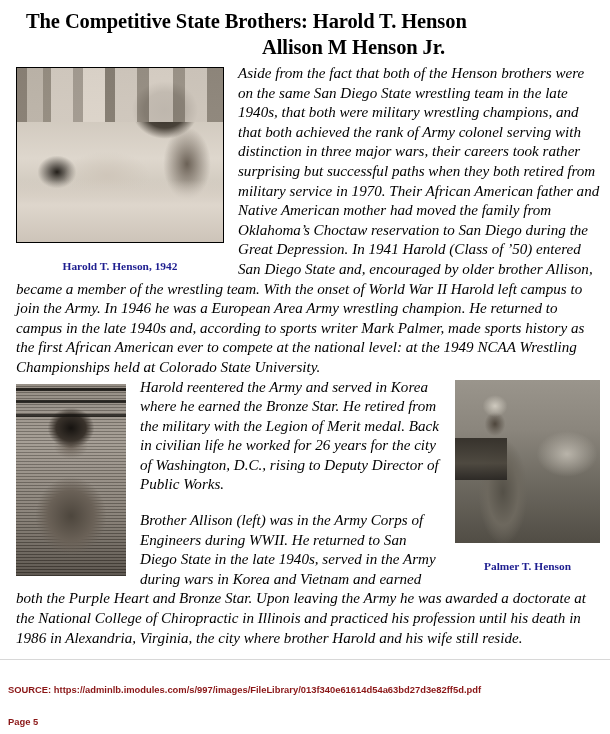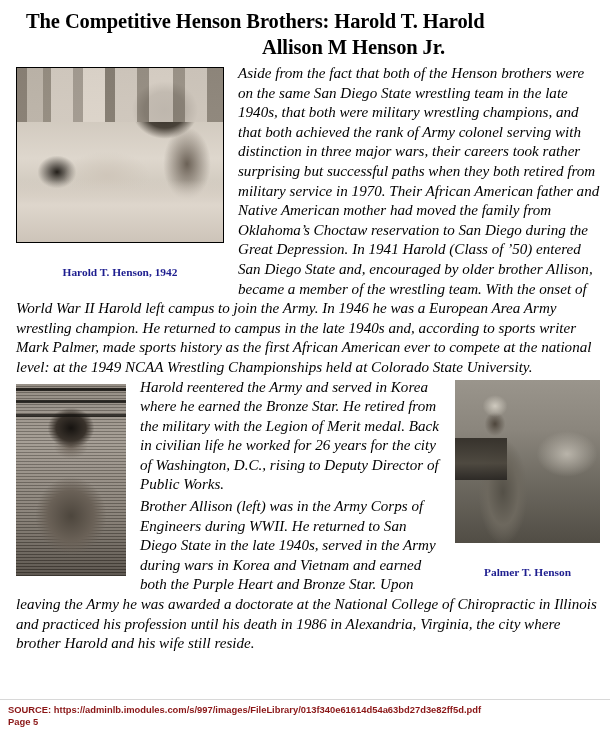--- a/index.html
+++ b/index.html
@@ -42,41 +42,41 @@
     padding: 4px 10px 0 16px;
     font-size: 15.1px;
     line-height: 19.6px;
     text-align: left;
   }
   .para {
     margin: 0;
     text-indent: 0;
     font-style: italic;
   }
-  .para + .para { margin-top: 2px; }
+  .para + .para { margin-top: 16px; }
 
   
   .fig {
     position: relative;
   }
   .fig-img {
     display: block;
     background: #d9d4cd;
     border: 1px solid #000;
     box-sizing: border-box;
     overflow: hidden;
     position: relative;
   }
   .cap {
     color: #1d1d8f;
     font-weight: bold;
     font-size: 11.4px;
     line-height: 14px;
     text-align: center;
-    margin-top: 22px;
+    margin-top: 16px;
     white-space: nowrap;
   }
 
   
   .fig-wrestling {
     float: left;
     margin: 3px 14px 2px 0;
     width: 208px;
   }
   .fig-wrestling .fig-img {
@@ -128,20 +128,21 @@
     background: #ffffff;
   }
   .footer-line {
     font-family: "Liberation Sans", "DejaVu Sans", sans-serif;
     font-weight: bold;
     font-size: 9.4px;
     line-height: 12px;
     color: #8a1616;
     white-space: nowrap;
     overflow: hidden;
+    margin-top: 20px;
   }
 
   
   .photo-wrestling {
     position: absolute; inset: 0;
     background:
       radial-gradient(ellipse 46px 40px at 148px 42px, #2c2720 0%, #4a433a 45%, rgba(120,110,98,0) 72%),
       radial-gradient(ellipse 34px 52px at 170px 96px, #6b6156 0%, rgba(140,130,118,0) 70%),
       radial-gradient(ellipse 60px 34px at 90px 108px, #cfc6ba 0%, rgba(200,192,182,0) 72%),
       radial-gradient(ellipse 26px 22px at 40px 104px, #221e19 0%, rgba(60,54,46,0) 75%),
@@ -208,21 +209,21 @@
     color: #efeae0;
     letter-spacing: 0.5px;
   }
 </style>
 </head>
 <body>
 
 <div class="page">
 
   <div class="title-block">
-    <div class="title-line title-line-1">The Competitive Henson Brothers: Harold T. Harold</div>
+    <div class="title-line title-line-1">The Competitive State Brothers: Harold T. Henson</div>
     <div class="title-line title-line-2">Allison M Henson Jr.</div>
   </div>
 
   <div class="article clearfix">
 
     <figure class="fig fig-wrestling">
       <div class="fig-img">
         <div class="photo-wrestling"></div>
       </div>
       <figcaption class="cap">Harold T. Henson, 1942</figcaption>

